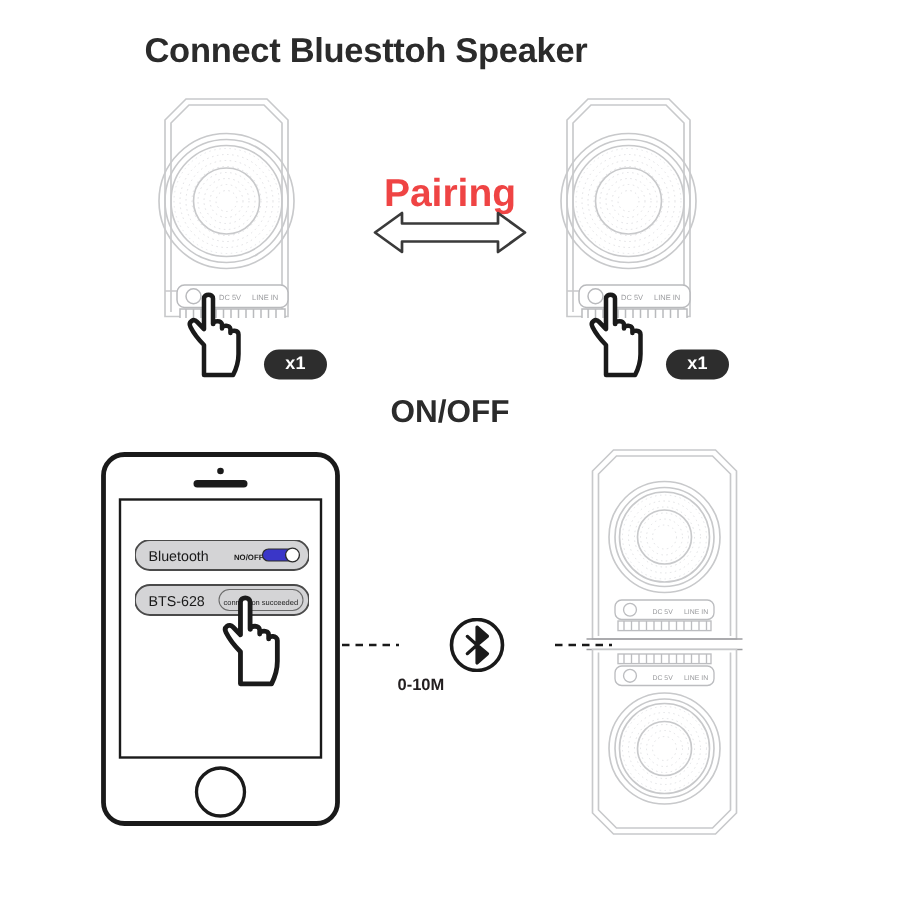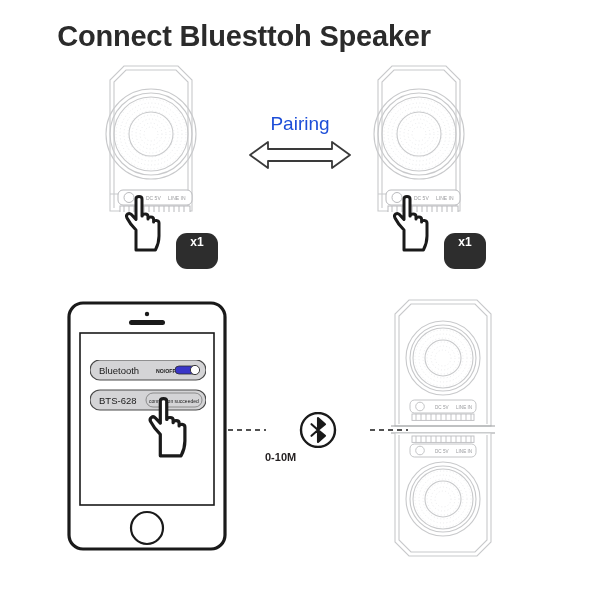--- a/index.html
+++ b/index.html
@@ -12,32 +12,32 @@
     position: relative; overflow: hidden;
     font-family: "Liberation Sans", sans-serif;
     color: #231f20;
   }
   #stage { position: absolute; inset: 0; }
 
   .title {
     position: absolute;
     top: 20px; left: 0; width: 488px;
     text-align: center;
-    font-size: 29px;
+    font-size: 23px;
     font-weight: bold;
     letter-spacing: -0.2px;
     color: #2b2b2b;
   }
 
   .pairing-label {
     position: absolute;
     left: 240px; top: 113px;
     width: 120px; text-align: center;
-    font-size: 19px; font-weight: normal;
-    color: #1d4ed8;
+    font-size: 26px; font-weight: bold;
+    color: #ef4444;
   }
   .onoff-label {
     position: absolute;
     left: 230px; top: 263px;
     width: 140px; text-align: center;
     font-size: 21px; font-weight: bold;
     color: #2b2b2b;
   }
   .dist-label {
     position: absolute;
@@ -46,21 +46,21 @@
     font-size: 11px; font-weight: bold;
     color: #231f20;
   }
 
   .svg-abs { position: absolute; display: block; }
 
   .badge {
     position: absolute;
     background: #2d2d2d;
     border-radius: 11px;
-    height: 36px;
+    height: 20px;
     width: 42px;
     color: #ffffff;
     font-size: 12px;
     font-weight: bold;
     line-height: 19px;
     text-align: center;
     letter-spacing: 0.2px;
   }
 </style>
 </head>
@@ -154,20 +154,21 @@
   </svg>
 
   <div class="badge" style="left:444px; top:233px;">x1</div>
 
   <div class="pairing-label">Pairing</div>
 
   <svg class="svg-abs" style="left:246px; top:138px;" width="108" height="34" viewBox="0 0 108 34">
     <path d="M22 4 L22 11 L86 11 L86 4 L104 17 L86 30 L86 23 L22 23 L22 30 L4 17 Z" fill="#ffffff" stroke="#3a3a3a" stroke-width="1.8" stroke-linejoin="round"></path>
   </svg>
 
+  <div class="onoff-label">ON/OFF</div>
 
   <svg class="svg-abs" style="left:66px; top:300px;" width="162" height="252" viewBox="0 0 162 252">
     <rect x="3" y="3" width="156" height="246" rx="14" fill="#ffffff" stroke="#1a1a1a" stroke-width="3.2"></rect>
     <circle cx="81" cy="14" r="2.2" fill="#1a1a1a"></circle>
     <rect x="63" y="20" width="36" height="5" rx="2.5" fill="#1a1a1a"></rect>
     <rect x="14" y="33" width="134" height="172" fill="#ffffff" stroke="#1a1a1a" stroke-width="1.6"></rect>
     <circle cx="81" cy="228" r="16" fill="#ffffff" stroke="#1a1a1a" stroke-width="2.2"></circle>
   </svg>
 
   <svg class="svg-abs" style="left:90px; top:360px;" width="116" height="56" viewBox="0 0 116 56">

